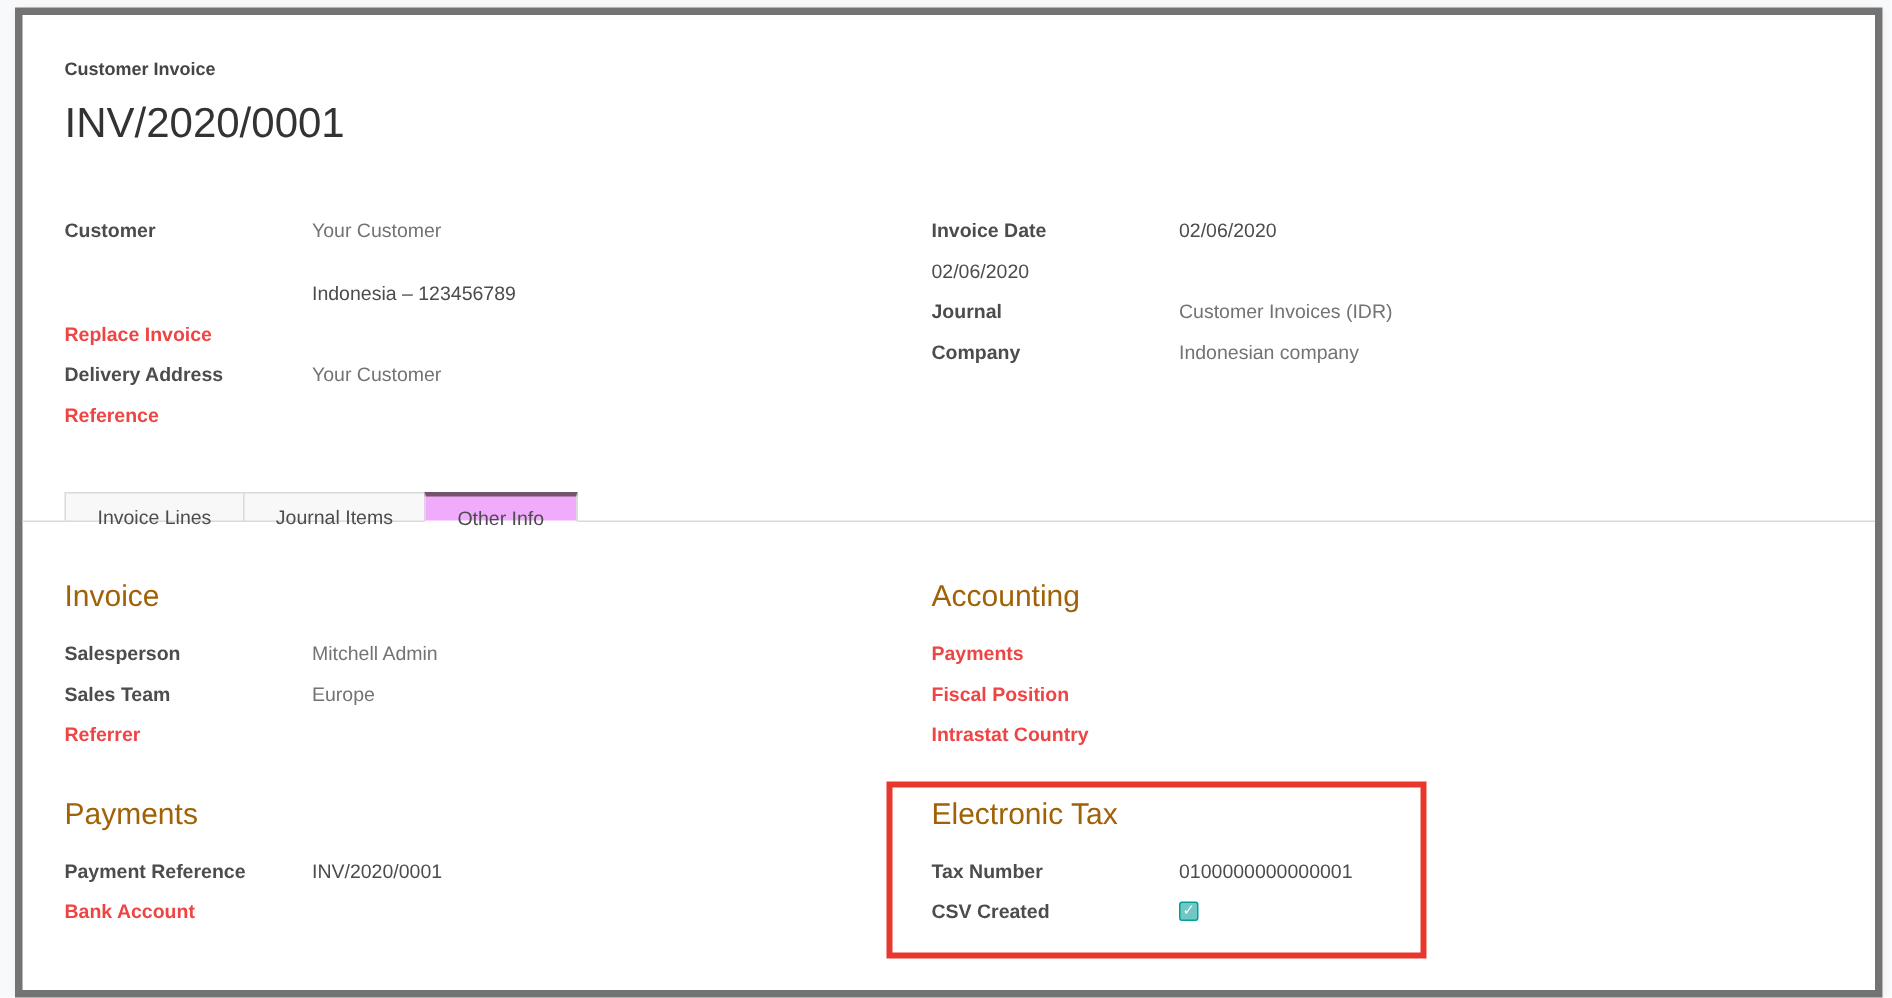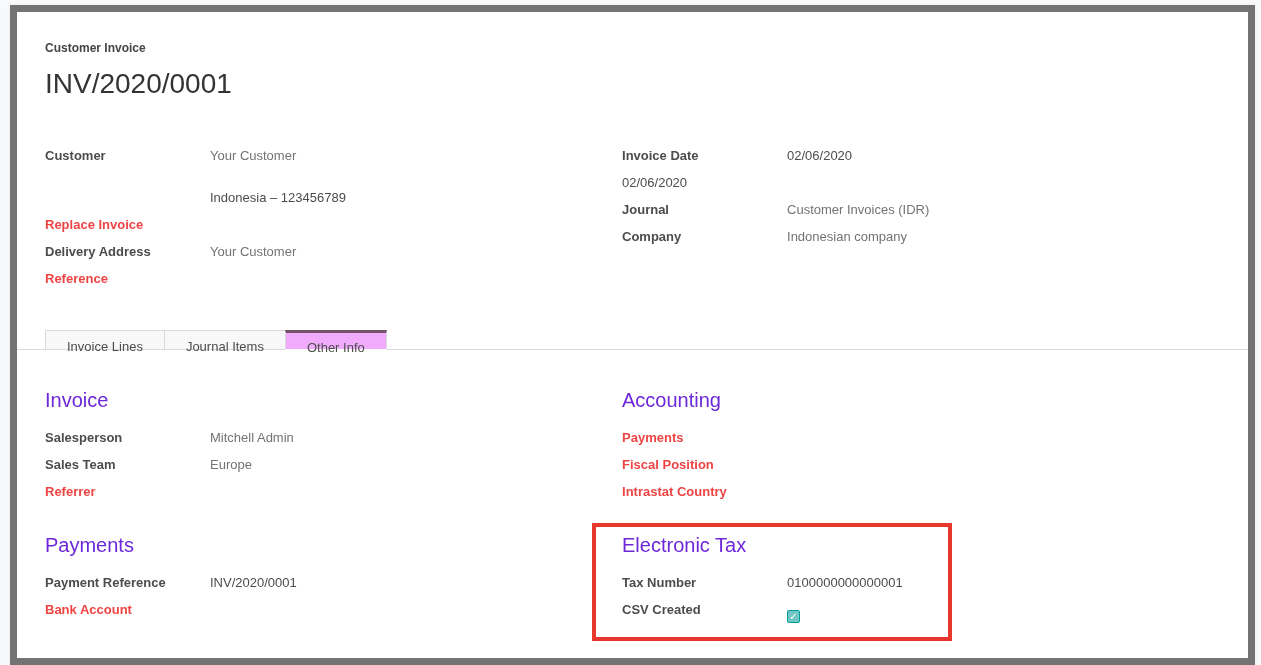--- a/index.html
+++ b/index.html
@@ -8,39 +8,39 @@
     width: 1261px; height: 665px;
     background: #f8f9fb;
     font-family: "Liberation Sans", sans-serif;
     overflow: hidden;
   }
   .card {
     position: absolute;
     left: 10px; top: 5px;
     width: 1245px; height: 660px;
     background: #ffffff;
-    border: 7px solid #737373;
+    border: 5px solid #737373;
     box-shadow: 0 0 5px rgba(0,0,0,0.05);
   }
   .sheet-head { padding: 28px 45px 0 28px; }
 
   .doc-type {
     font-size: 12px; font-weight: 700; color: #454545;
     line-height: 16px; margin-bottom: 8px;
   }
   .doc-title {
     font-size: 28px; font-weight: 400; color: #333333;
     line-height: 40px; margin: 0 0 38px 0;
   }
 
   .details { display: flex; }
   .col-left  { width: 560px; }
   .col-right { width: 582px; margin-left: 18px; }
 
-  .frow { display: flex; min-height: 27px; align-items: flex-end; }
+  .frow { display: flex; min-height: 27px; }
   .flabel {
     width: 165px; flex: 0 0 165px;
     font-size: 13px; font-weight: 700; color: #4c4c4c;
     line-height: 27px;
   }
   .flabel.muted { color: #ef4444; }
   .fvalue { font-size: 13px; color: #4c4c4c; line-height: 27px; }
   .fvalue.link { color: #737373; cursor: pointer; }
   .spacer15 { height: 15px; }
 
@@ -64,21 +64,21 @@
   .tab.active {
     background: #f0abfc;
     border-top: 3px solid #75546b;
     border-bottom: 1px solid #ffffff;
     line-height: 29px;
   }
 
   .tab-content { padding: 36px 45px 0 28px; }
   .group-row { display: flex; margin-bottom: 26px; }
   .group-heading {
-    font-size: 20px; font-weight: 400; color: #6d28d9;
+    font-size: 20px; font-weight: 400; color: #a16207;
     line-height: 28px; margin: 0 0 10px 0;
   }
   .rel { position: relative; }
 
   .red-box {
     position: absolute;
     left: -30px; top: -8px;
     width: 360px; height: 118px;
     border: 4px solid #e8382d;
     pointer-events: none;

